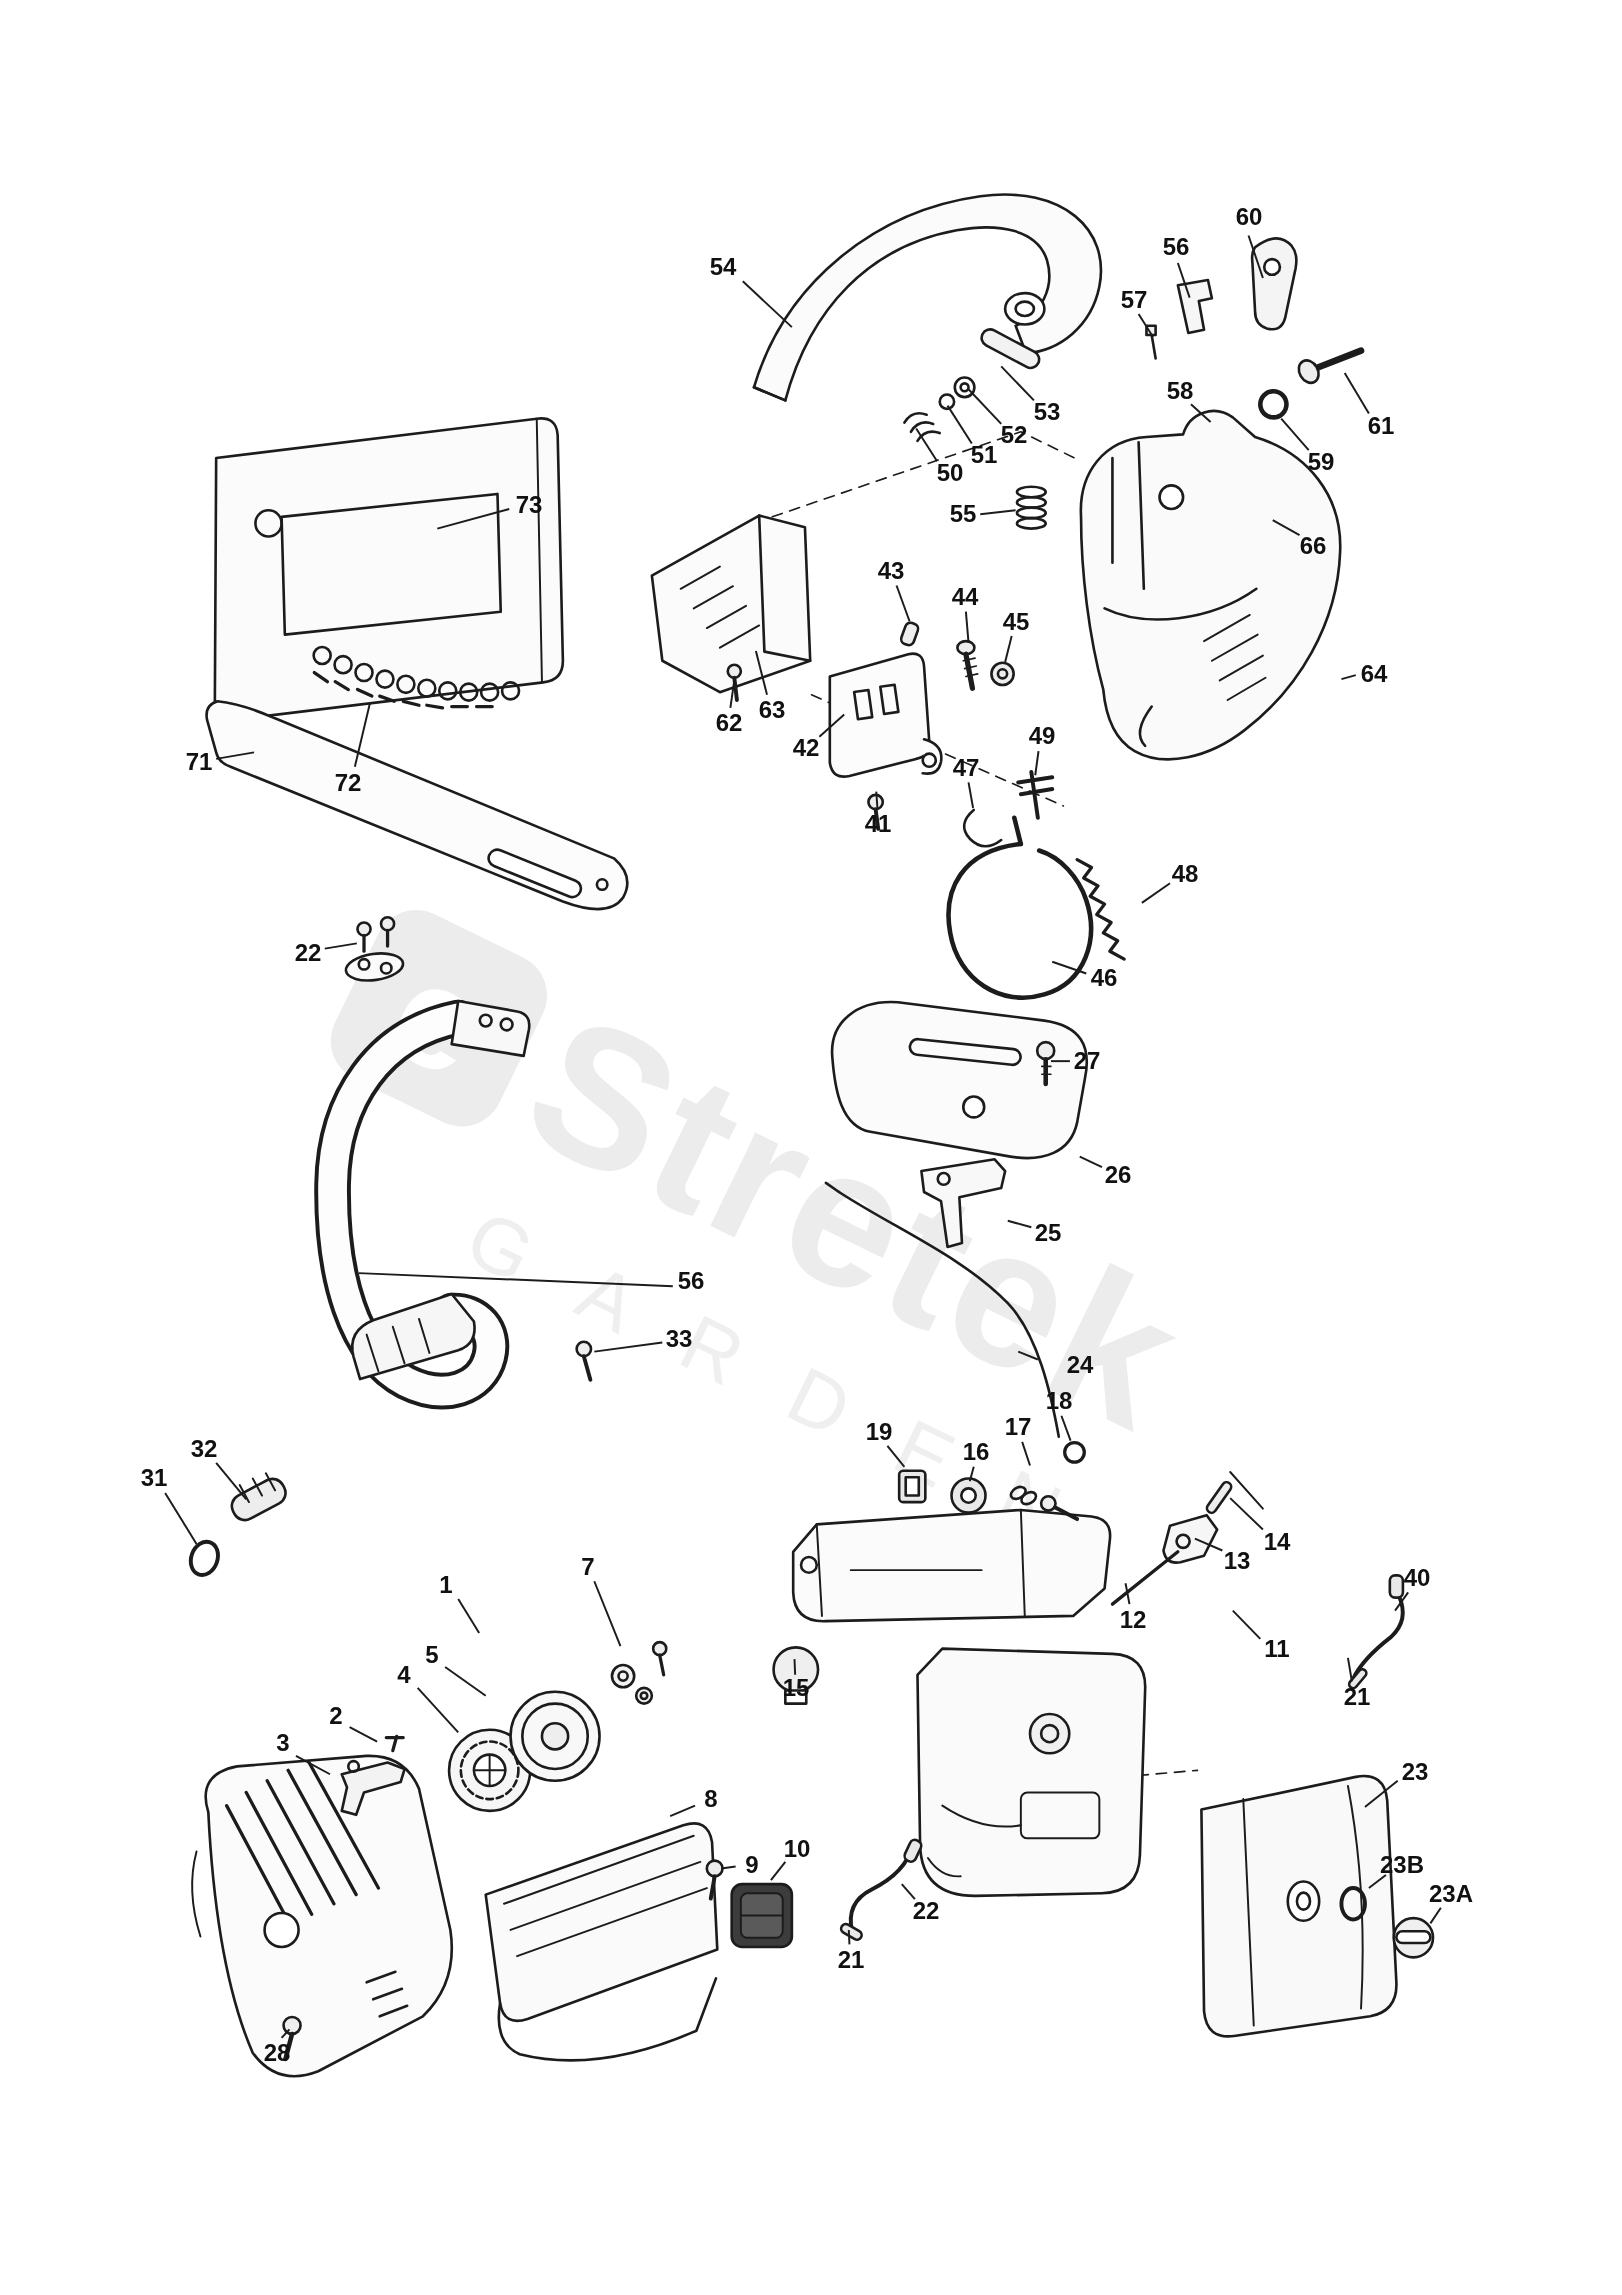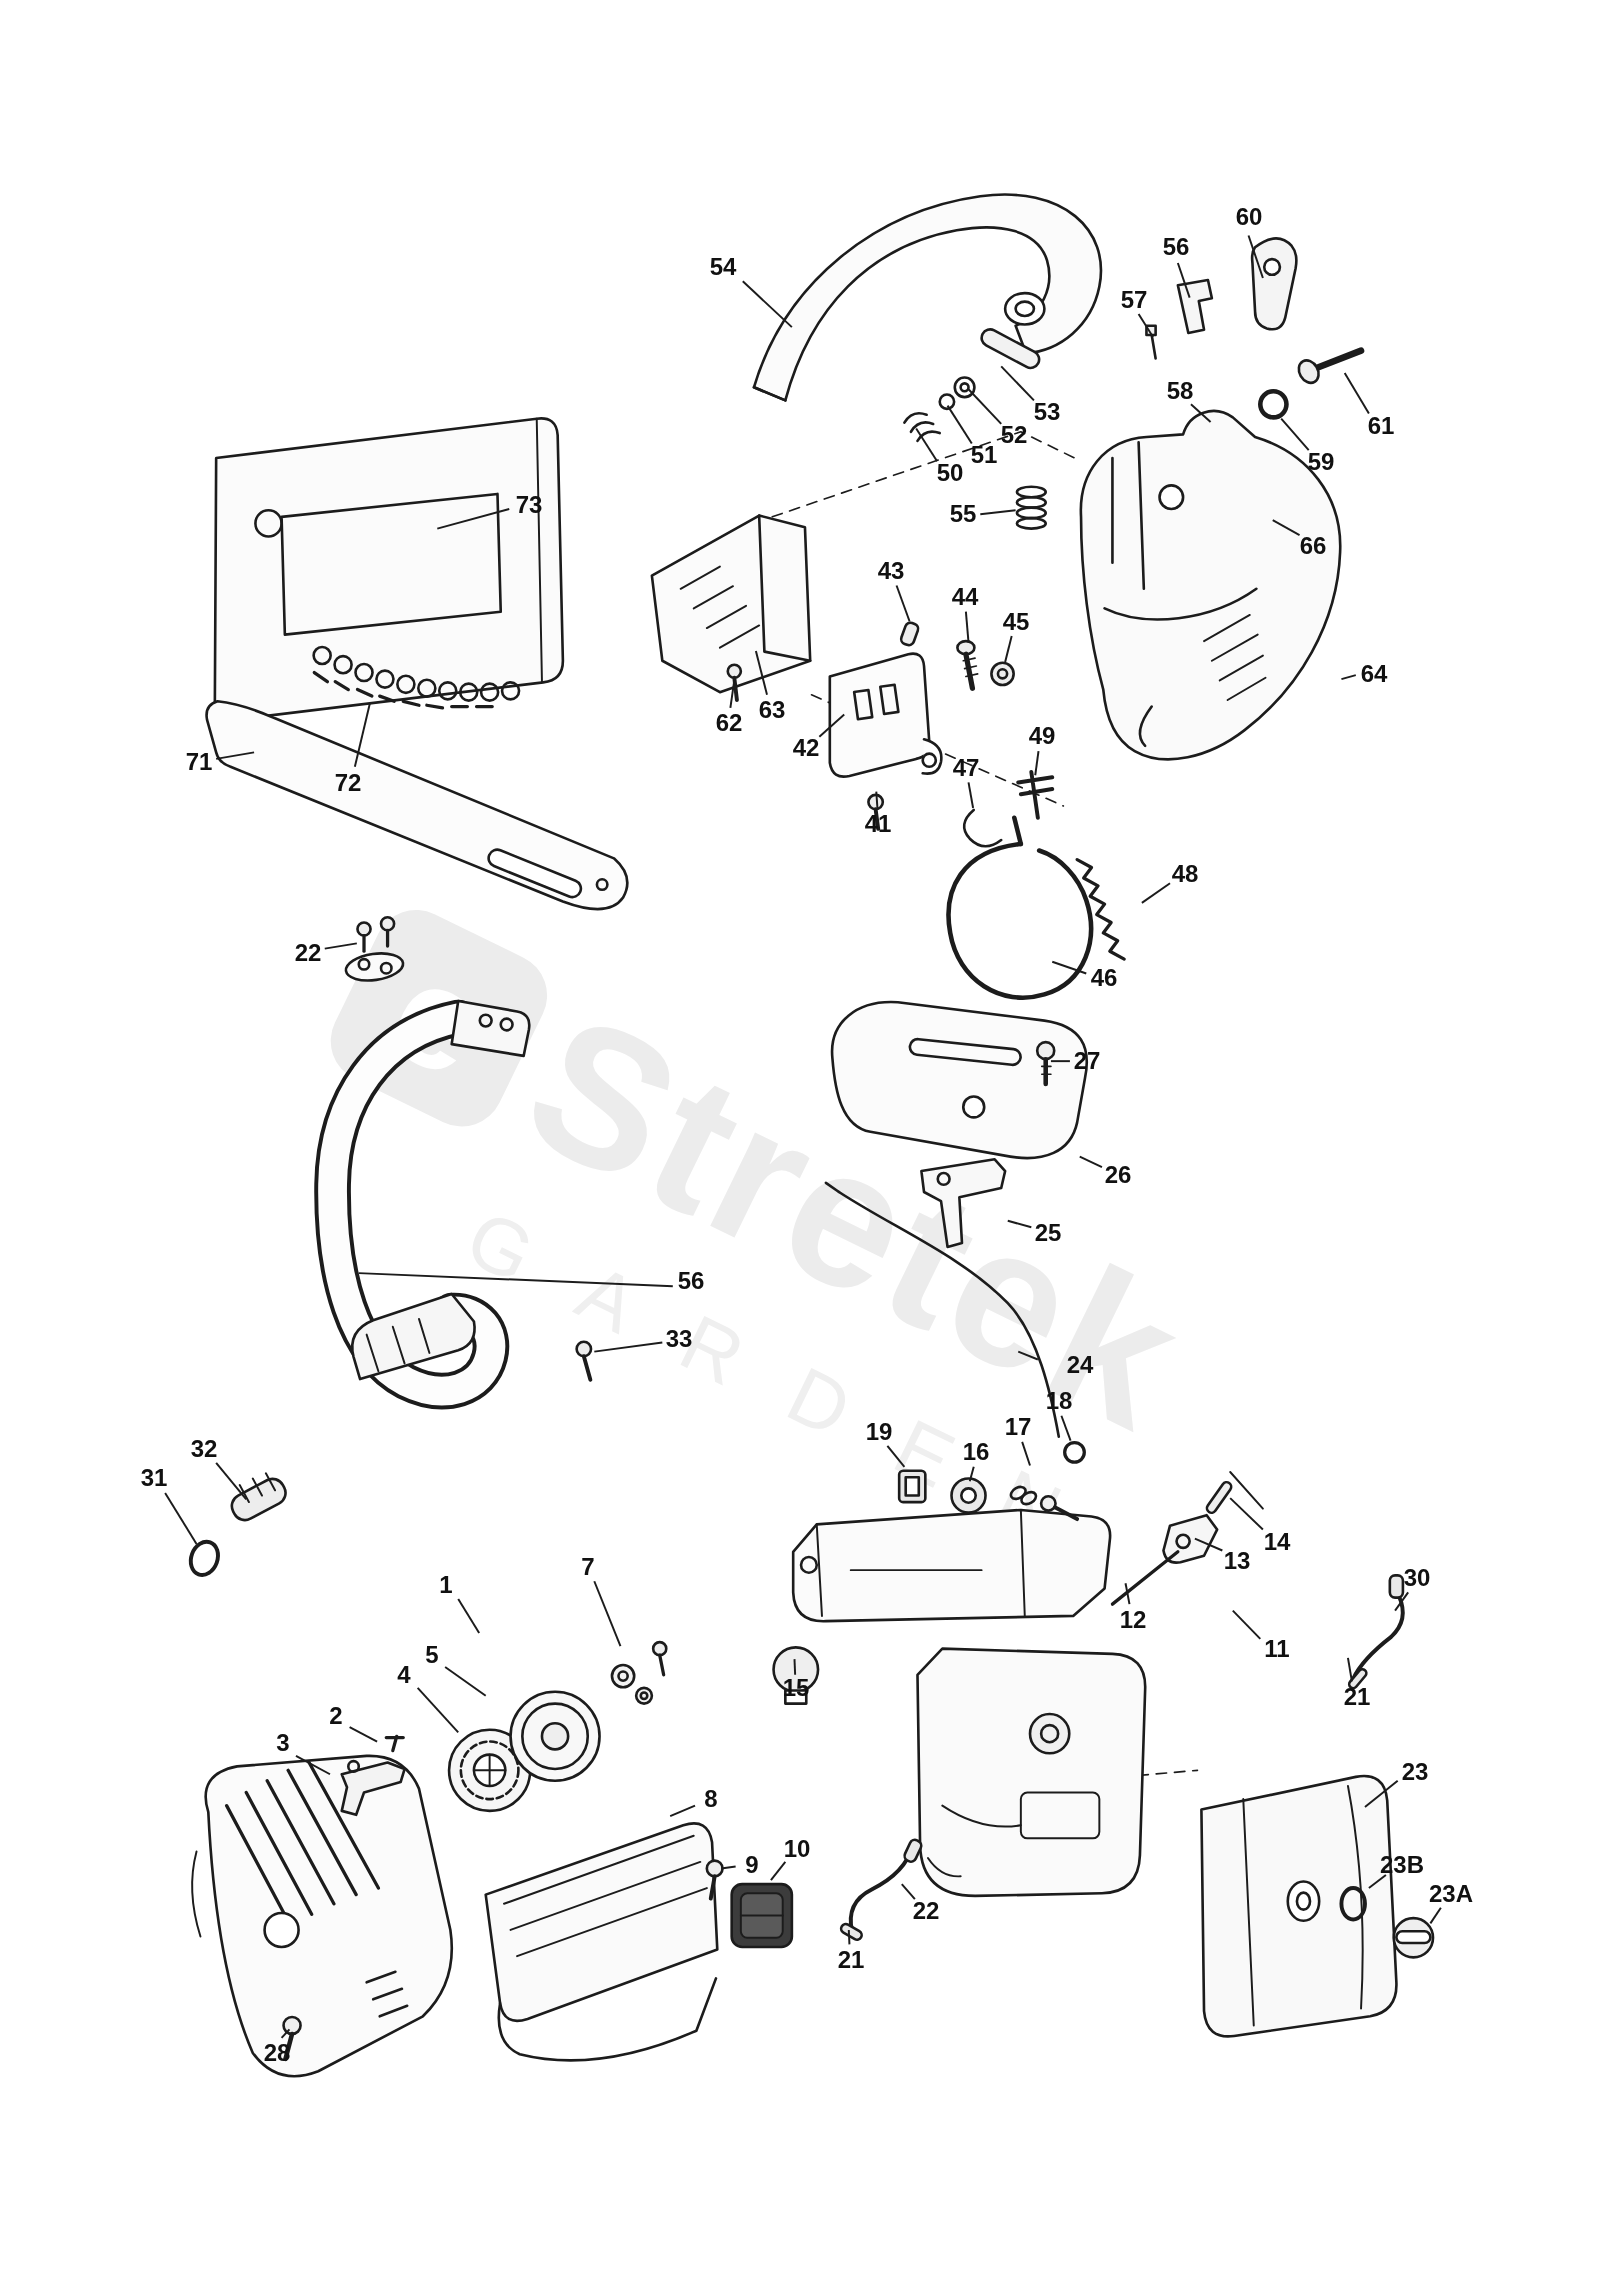--- a/index.html
+++ b/index.html
@@ -457,21 +457,21 @@
       <div class="callout" style="left: 1277px; top: 1542px;">14</div>
       <div class="callout" style="left: 1133px; top: 1620px;">12</div>
       <div class="callout" style="left: 1277px; top: 1649px;">11</div>
       <div class="callout" style="left: 446px; top: 1585px;">1</div>
       <div class="callout" style="left: 588px; top: 1567px;">7</div>
       <div class="callout" style="left: 432px; top: 1655px;">5</div>
       <div class="callout" style="left: 404px; top: 1675px;">4</div>
       <div class="callout" style="left: 336px; top: 1716px;">2</div>
       <div class="callout" style="left: 283px; top: 1743px;">3</div>
       <div class="callout" style="left: 796px; top: 1688px;">15</div>
-      <div class="callout" style="left: 1417px; top: 1578px;">30</div>
+      <div class="callout" style="left: 1417px; top: 1578px;">40</div>
       <div class="callout" style="left: 1357px; top: 1697px;">21</div>
       <div class="callout" style="left: 711px; top: 1799px;">8</div>
       <div class="callout" style="left: 752px; top: 1865px;">9</div>
       <div class="callout" style="left: 797px; top: 1849px;">10</div>
       <div class="callout" style="left: 926px; top: 1911px;">22</div>
       <div class="callout" style="left: 851px; top: 1960px;">21</div>
       <div class="callout" style="left: 1415px; top: 1772px;">23</div>
       <div class="callout" style="left: 1402px; top: 1865px;">23B</div>
       <div class="callout" style="left: 1451px; top: 1894px;">23A</div>
       <div class="callout" style="left: 277px; top: 2053px;">28</div>

